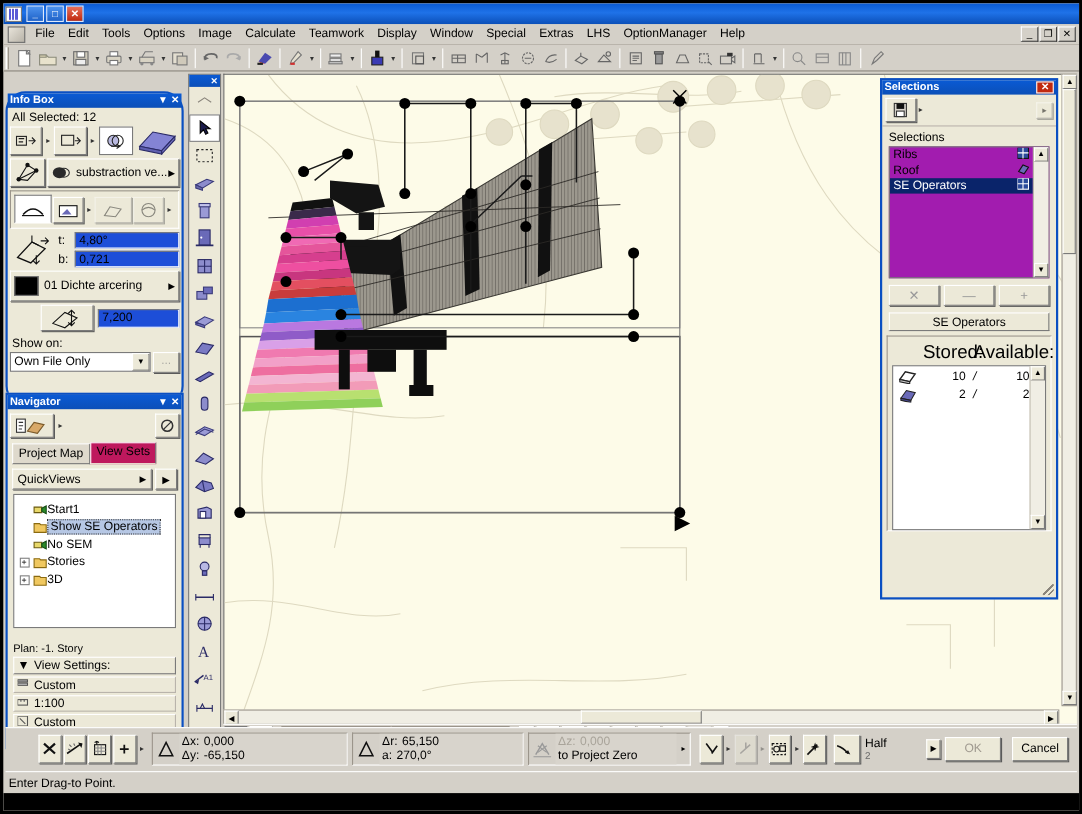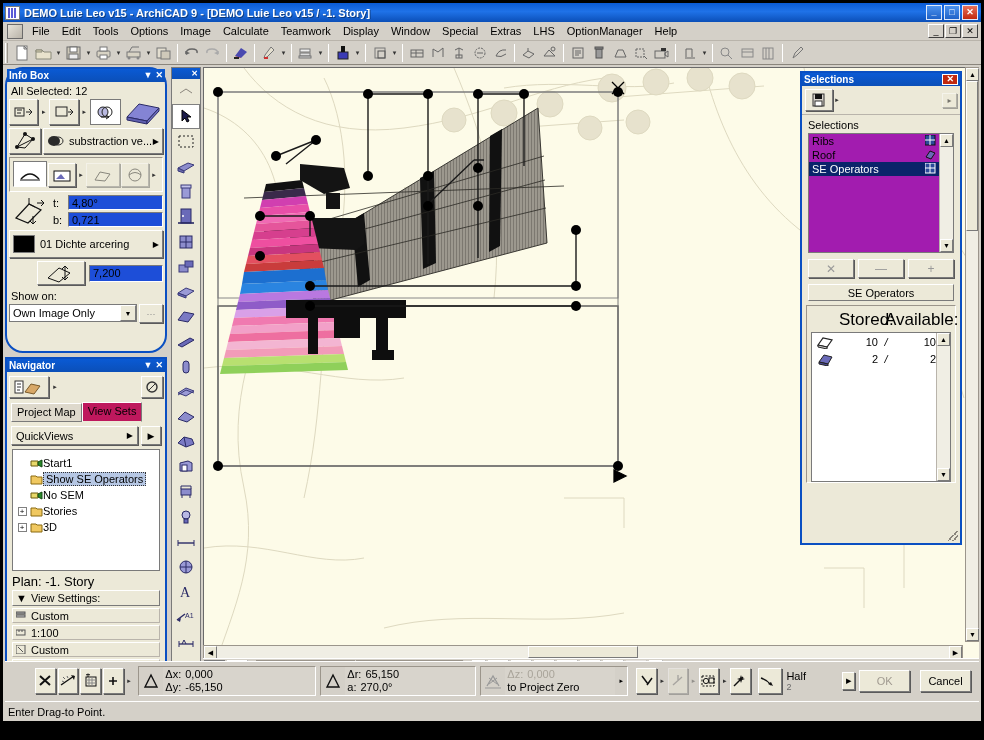--- a/index.html
+++ b/index.html
@@ -117,21 +117,21 @@
   .pal-title {
     height: 13px;
     background: linear-gradient(to bottom,#0a5ad4,#0b4fb8);
     color: #fff; font-size: 10px; font-weight: bold;
     display: flex; align-items: center; padding: 0 2px;
   }
   .pal-title span.t { flex: 1; }
   .pal-title .btn { font-size: 9px; margin-left: 3px; line-height: 1; }
   .pal-body { padding: 2px; }
 
-  #infobox { left: 2px; top: 64px; width: 162px; height: 286px; border-radius: 18px; }
+  #infobox { left: 2px; top: 80px; width: 162px; height: 286px; border-radius: 18px; }
   .ib-label { font-size: 11px; color: #000; padding: 1px 2px 2px 2px; }
   .ib-row { display: flex; gap: 2px; margin-bottom: 3px; align-items: stretch; }
   .ib-btn {
     background: #ece9d8;
     border: 1px solid #fff; border-right-color:#7a7a7a; border-bottom-color:#7a7a7a;
     box-shadow: 1px 1px 0 #5a5a5a;
     display: flex; align-items: center; justify-content: center;
     height: 26px;
   }
   .ib-btn.flat { box-shadow:none; border:1px solid #b9b4ab; }
@@ -199,21 +199,21 @@
     background: #fff; border: 1px solid #7a7a7a;
     margin: 0 3px; height: 122px; padding: 5px 2px; overflow: hidden;
   }
   .tree-row { display: flex; align-items: center; height: 16px; font-size: 11px; white-space: nowrap; }
   .tree-row .ind { width: 14px; display:flex; align-items:center; justify-content:center; }
   .tree-row .exp {
     width: 9px; height: 9px; border: 1px solid #808080; background:#fff;
     font-size: 8px; line-height: 7px; text-align: center; color:#000;
   }
   .tree-lbl.sel { background: #b6c7e4; border: 1px dotted #333; padding: 0 2px; }
-  .plan-line { font-size: 13px; padding: 3px 2px 1px 3px; }
+  .plan-line { font-size: 10px; padding: 14px 2px 1px 3px; }
   .vs-head {
     margin: 0 3px; background: #ece9d8;
     border: 1px solid #fff; border-right-color:#7a7a7a; border-bottom-color:#7a7a7a;
     font-size: 11px; padding: 1px 3px; display: flex; align-items: center; gap: 4px;
   }
   .vs-item {
     margin: 2px 3px 0 3px; background: #ece9d8;
     border: 1px solid #fff; border-right-color:#b9b4ab; border-bottom-color:#b9b4ab;
     font-size: 11px; padding: 1px 3px; display: flex; align-items: center; gap: 5px; height: 15px;
   }
@@ -379,21 +379,20 @@
 </style>
 </head>
 <body>
 
 <div id="app">
 
   <div class="titlebar">
     <div class="title-ico">
         <i></i>
       </div>
-    <div class="title-text">DEMO Luie Leo v15 - ArchiCAD 9 - [DEMO Luie Leo v15 / -1. Story]</div>
     <div class="win-btns">
       <div class="win-btn">_</div>
       <div class="win-btn">□</div>
       <div class="win-btn close">✕</div>
     </div>
   </div>
 
   <div class="menubar">
     <div class="menu-doc-ico"></div>
     <div class="menu-item">File</div>
@@ -1082,21 +1081,21 @@
               <path d="M3 15 L14 5 L25 10 L14 19 Z" fill="none" stroke="#111"></path>
               <path d="M20 3 L20 17 M17 6 L20 3 L23 6 M17 14 L20 17 L23 14" fill="none" stroke="#111"></path>
             </svg>
           </div>
         <div class="ib-field" style="flex:1;height:17px;margin-left:2px">7,200</div>
       </div>
 
       <div class="ib-label" style="padding-top:2px">Show on:</div>
       <div class="ib-row">
         <div class="ib-combo" style="flex:1">
-          <span>Own Image Only</span>
+          <span>Own File Only</span>
           <span class="drop">▼</span>
         </div>
         <div class="ib-btn" style="width:24px;height:19px;font-size:9px;color:#888">···</div>
       </div>
     </div>
   </div>
 
   <div class="palette" id="navigator">
     <div class="pal-title">
       <span class="t">Navigator</span>

